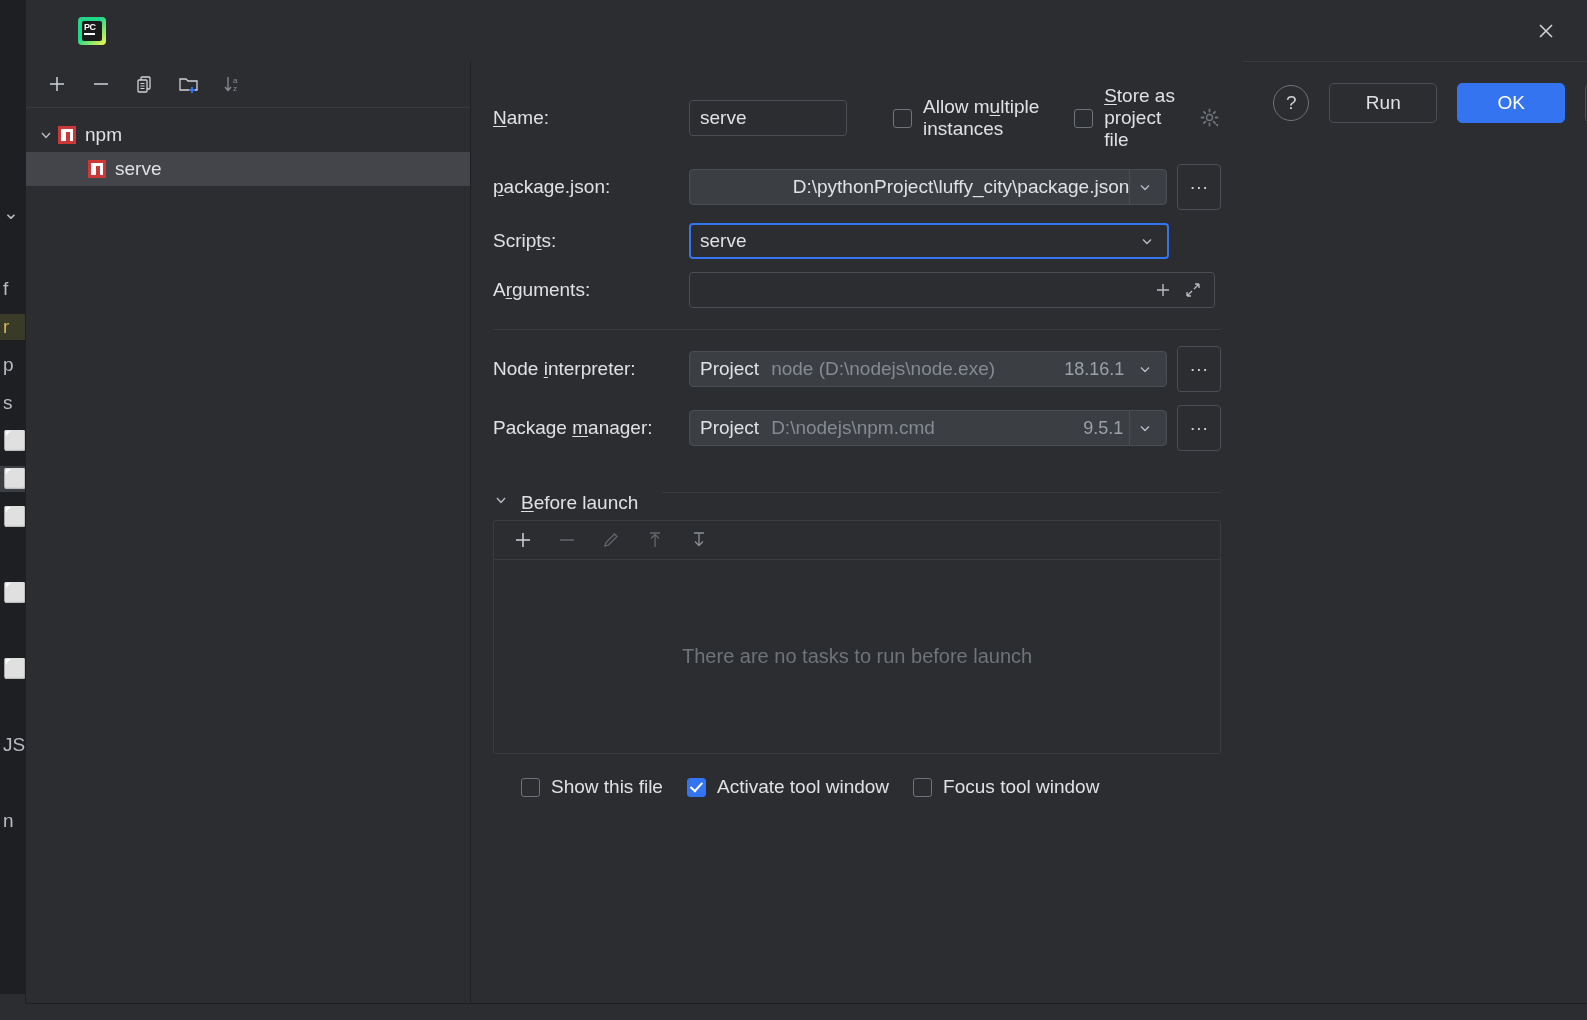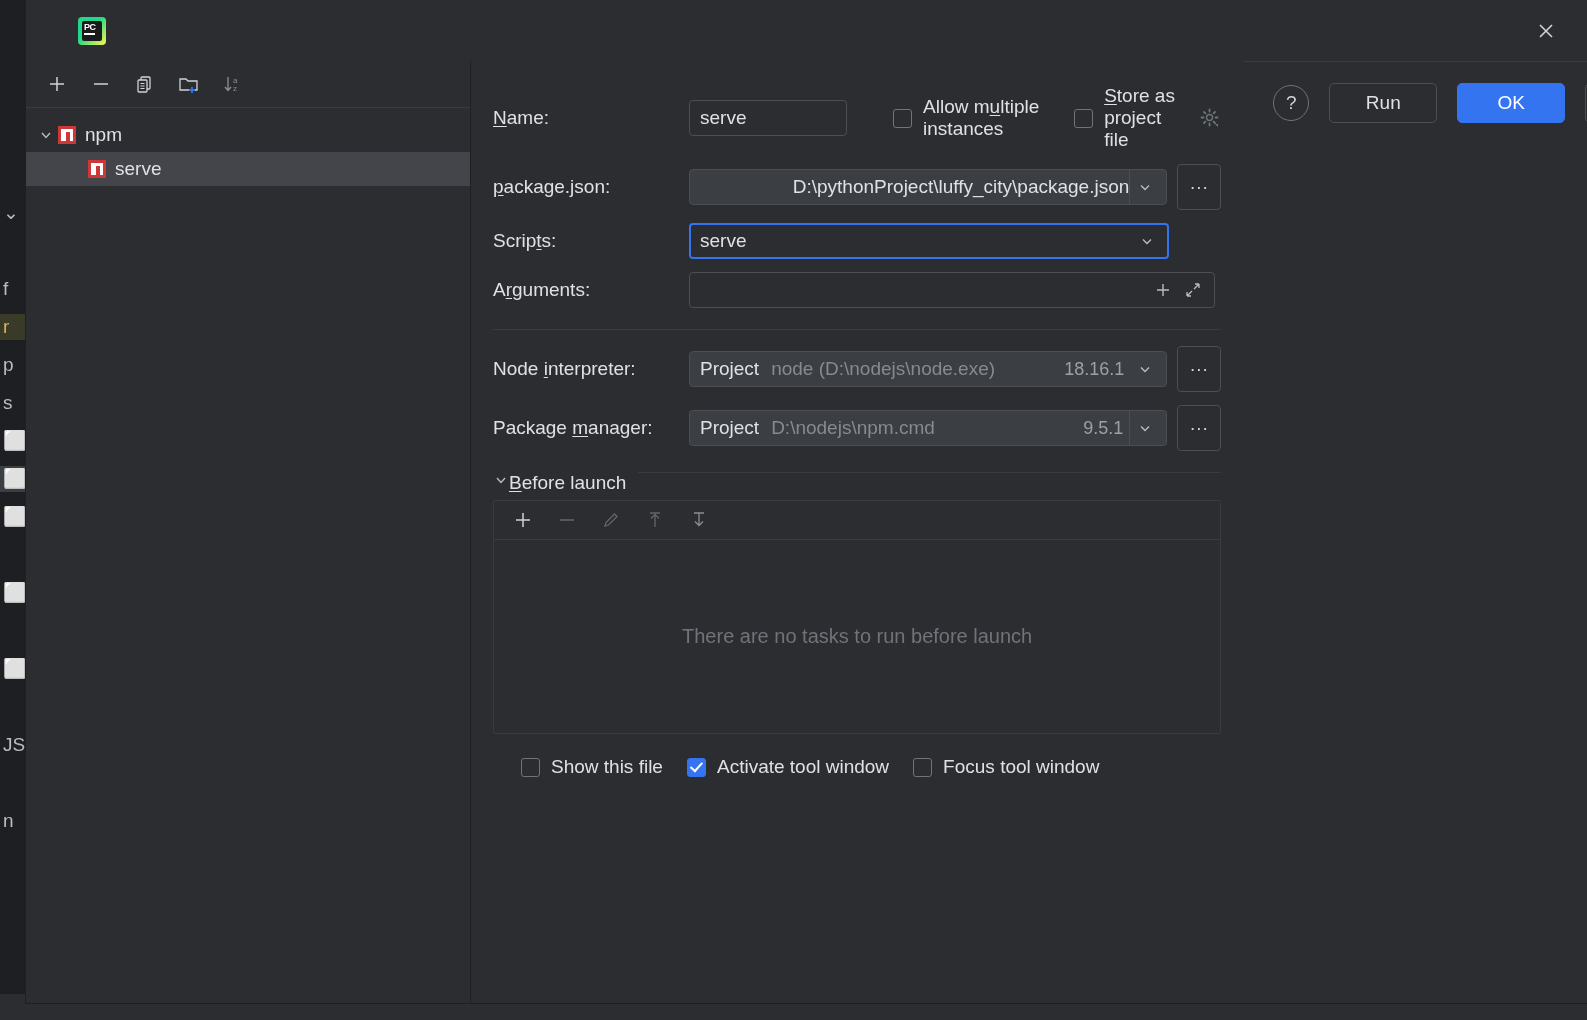--- a/index.html
+++ b/index.html
@@ -96,21 +96,21 @@
         display:inline-flex; align-items:center; justify-content:center; cursor:pointer; flex:0 0 auto; box-sizing:border-box;}
   .cb.checked { background:#3574f0; border-color:#3574f0; }
   .cb.checked::after { content:""; width:5px; height:10px; border:solid #fff; border-width:0 2px 2px 0;
                        transform:rotate(42deg) translate(-1px,-1px); }
   .cb-wrap { display:flex; align-items:center; gap:11px; font-size:19px; color:#dfe1e5; cursor:pointer; }
   .cb-wrap u { text-decoration:underline; text-underline-offset:2px; }
 
   .top-checks { display:flex; align-items:center; gap:30px; margin-left:46px; }
 
   
-  .bl-header { display:flex; align-items:flex-start; gap:0; margin:8px 0 6px 0; }
+  .bl-header { display:flex; align-items:flex-start; gap:12px; margin:28px 0 6px 0; }
   .bl-title { font-size:19px; color:#dfe1e5; }
   .bl-title u { text-decoration:underline; text-underline-offset:2px; }
   .bl-line { flex:1 1 auto; height:1px; background:#393b40; margin-left:12px; }
   .bl-panel { border:1px solid #393b40; border-radius:2px; display:flex; flex-direction:column; height:232px; }
   .bl-toolbar { height:38px; border-bottom:1px solid #393b40; display:flex; align-items:center; padding-left:12px; gap:10px;}
   .bl-empty { flex:1 1 auto; display:flex; align-items:center; justify-content:center;
               color:#6f737a; font-size:20px; }
 
   .bottom-checks { display:flex; align-items:center; gap:24px; margin:22px 0 0 28px; }
 

